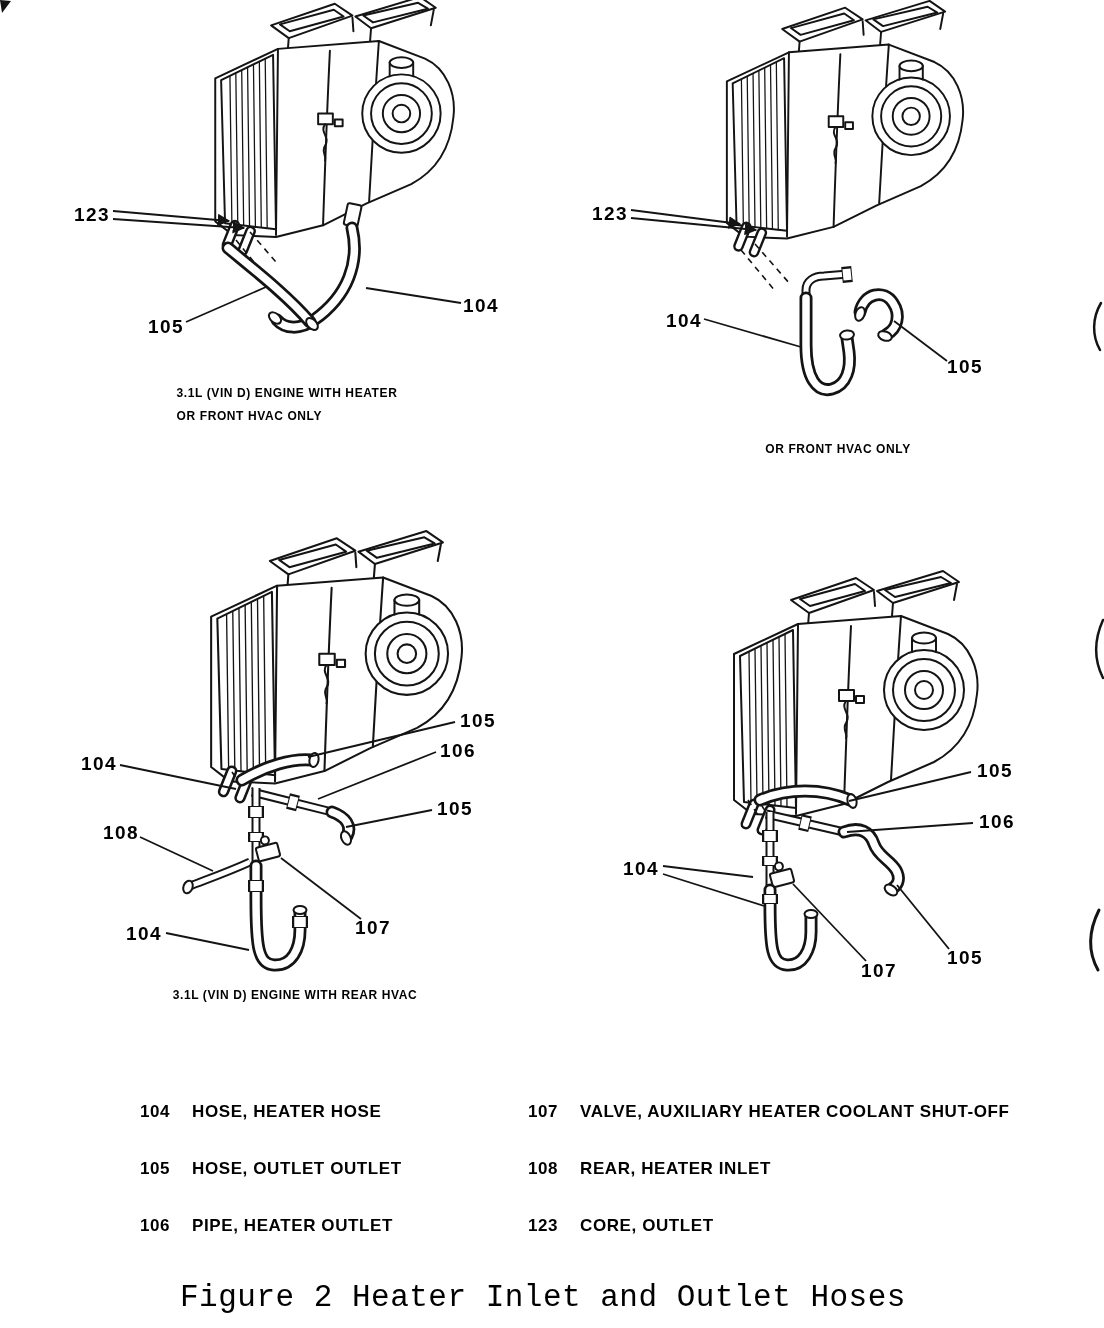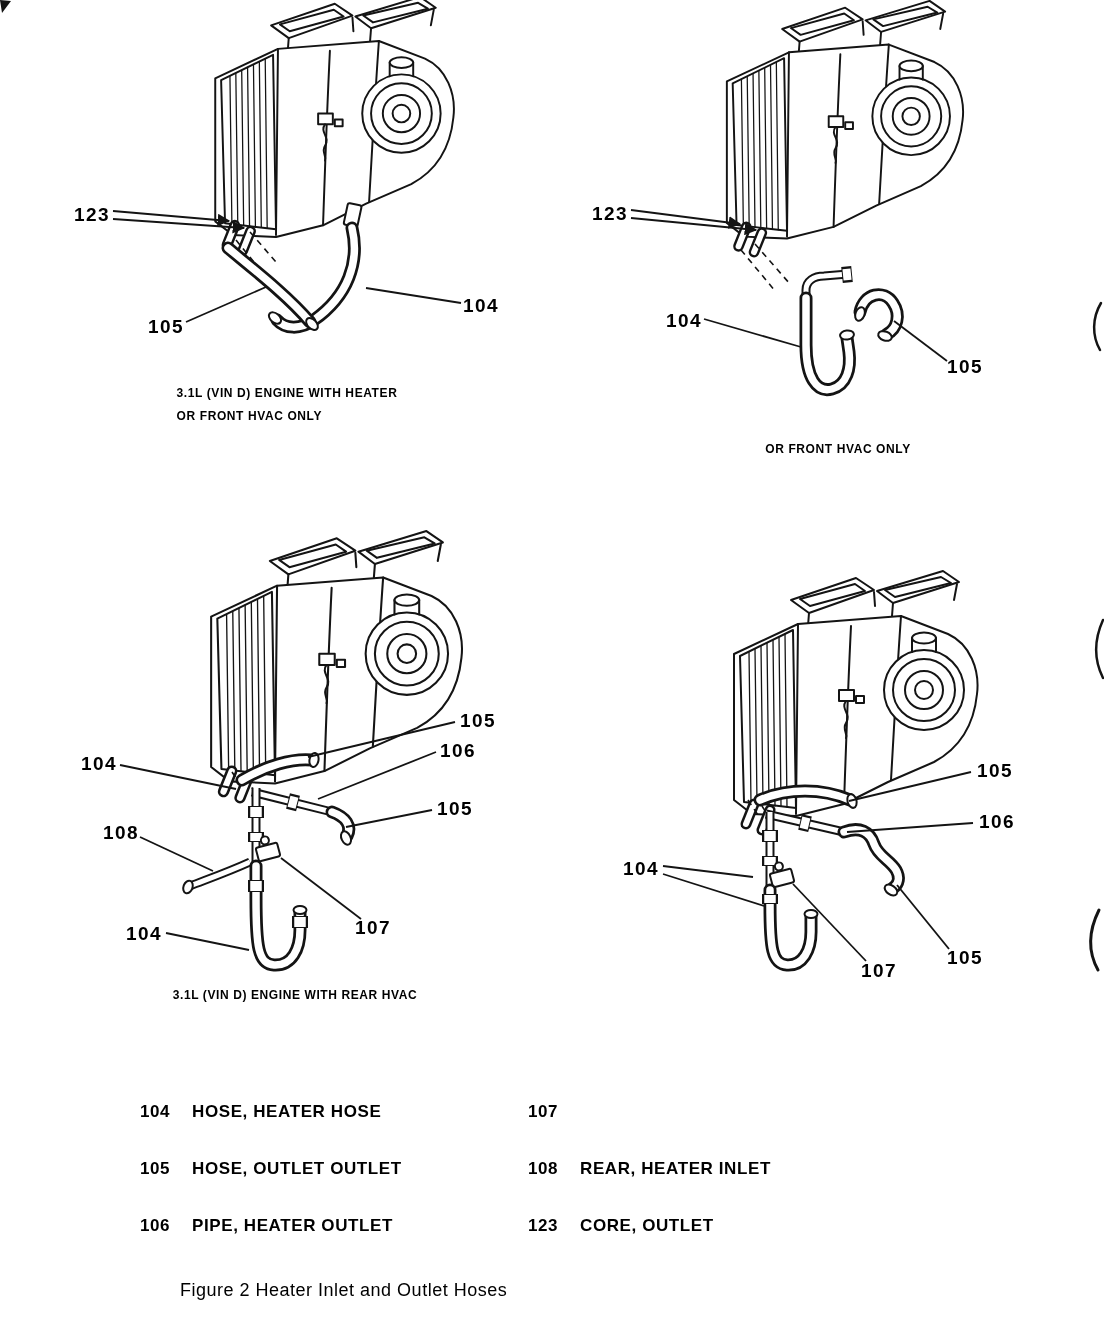--- a/index.html
+++ b/index.html
@@ -27,22 +27,22 @@
     font-weight:bold; font-size:19px; letter-spacing:1.5px; white-space:nowrap;
   }
   .dcap {
     position:absolute; transform:translateX(-50%); text-align:left;
     font-weight:bold; font-size:12px; line-height:23px; letter-spacing:0.6px; white-space:nowrap;
   }
   .legend-col { position:absolute; }
   .legend-row { display:flex; margin-bottom:37px; font-weight:bold; font-size:17px; letter-spacing:0.6px; white-space:nowrap; }
   .legend-num { width:52px; flex:0 0 52px; }
   .figure-caption {
-    position:absolute; font-family:Liberation Sans, sans-serif;
-    font-size:18px; letter-spacing:0.5px; white-space:nowrap;
+    position:absolute; font-family:Liberation Mono, monospace;
+    font-size:31px; letter-spacing:0.5px; white-space:nowrap;
   }
 </style>
 </head>
 <body>
 
 <div class="page">
 
   <svg class="artwork" width="1104" height="1328" viewBox="0 0 1104 1328" xmlns="http://www.w3.org/2000/svg">
     <defs>
       <marker id="arrow" viewBox="0 0 10 10" refX="9" refY="5" markerWidth="7" markerHeight="7" orient="auto">
@@ -264,20 +264,21 @@
       <span class="legend-desc">HOSE, OUTLET OUTLET</span>
     </div>
     <div class="legend-row">
       <span class="legend-num">106</span>
       <span class="legend-desc">PIPE, HEATER OUTLET</span>
     </div>
   </div>
   <div class="legend-col" style="left:528px; top:1102px">
     <div class="legend-row">
       <span class="legend-num">107</span>
+      <span class="legend-desc">VALVE, AUXILIARY HEATER COOLANT SHUT-OFF</span>
     </div>
     <div class="legend-row">
       <span class="legend-num">108</span>
       <span class="legend-desc">REAR, HEATER INLET</span>
     </div>
     <div class="legend-row">
       <span class="legend-num">123</span>
       <span class="legend-desc">CORE, OUTLET</span>
     </div>
   </div>

